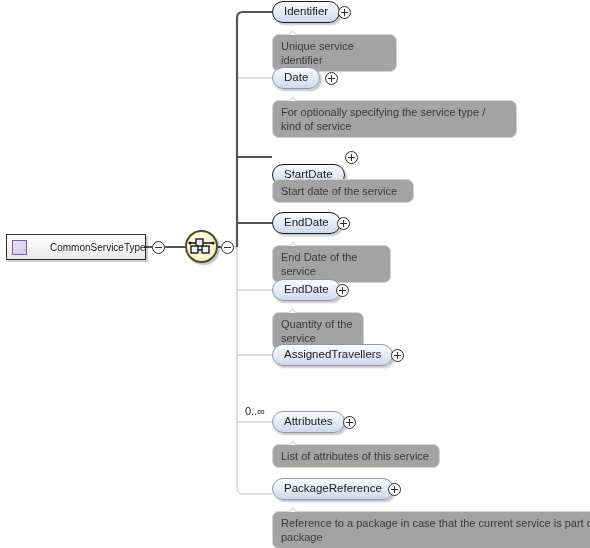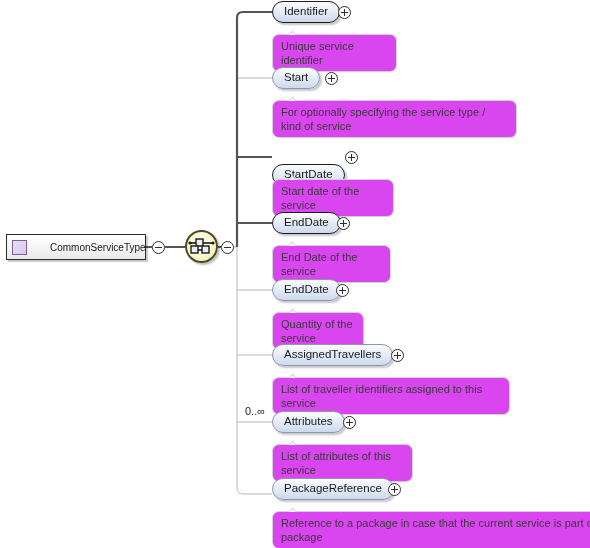--- a/index.html
+++ b/index.html
@@ -127,21 +127,21 @@
     color: #1a1a1a;
     line-height: 1;
   }
 
   
   .annot {
     position: absolute;
     box-sizing: border-box;
     border: 1px solid #d2d2d2;
     border-radius: 7px;
-    background: #d946ef;
+    background: #a3a3a3;
     padding: 4px 8px 4px 8px;
     font-size: 11px;
     color: #3a3a3a;
     line-height: 14px;
   }
   .annot .tail {
     position: absolute;
     left: 13px;
     top: -6px;
     width: 12px;
@@ -221,33 +221,33 @@
   <div class="node required" style="left:272px; top:1px;text-align:center;">
     <span class="node-label">Identifier</span>
   </div>
   <div class="toggle plus" style="left:338px; top:6px;"></div>
   <div class="annot" style="left:272px; top:34px; width:125px;">
     <span class="tail"></span>
     <span class="annot-text">Unique service identifier</span>
   </div>
 
   <div class="node optional" style="left:272px; top:67px;">
-    <span class="node-label">Start</span>
+    <span class="node-label">Date</span>
   </div>
   <div class="toggle plus" style="left:325px; top:72px;"></div>
   <div class="annot" style="left:272px; top:100px; width:245px;">
     <span class="tail"></span>
     <span class="annot-text">For optionally specifying the service type / kind of service</span>
   </div>
 
   <div class="node required" style="left:272px; top:164px;">
     <span class="node-label">StartDate</span>
   </div>
   <div class="toggle plus" style="left:345px; top:151px;"></div>
-  <div class="annot" style="left:272px; top:179px; width:122px;">
+  <div class="annot" style="left:272px; top:179px; width:142px;">
     <span class="tail"></span>
     <span class="annot-text">Start date of the service</span>
   </div>
 
   <div class="node required" style="left:272px; top:212px;">
     <span class="node-label">EndDate</span>
   </div>
   <div class="toggle plus" style="left:337px; top:217px;"></div>
   <div class="annot" style="left:272px; top:245px; width:119px;">
     <span class="tail"></span>
@@ -260,31 +260,27 @@
   <div class="toggle plus" style="left:336px; top:284px;"></div>
   <div class="annot" style="left:272px; top:312px; width:92px;">
     <span class="tail"></span>
     <span class="annot-text">Quantity of the service</span>
   </div>
 
   <div class="node optional" style="left:272px; top:344px;">
     <span class="node-label">AssignedTravellers</span>
   </div>
   <div class="toggle plus" style="left:391px; top:349px;"></div>
-  <div class="annot" style="left:272px; top:377px; width:238px;">
-    <span class="tail"></span>
-    <span class="annot-text">List of traveller identifiers assigned to this service</span>
-  </div>
 
   <div class="cardinality" style="left:245px; top:405px;">0..∞</div>
   <div class="node optional" style="left:272px; top:411px;">
     <span class="node-label">Attributes</span>
   </div>
   <div class="toggle plus" style="left:343px; top:416px;"></div>
-  <div class="annot" style="left:272px; top:444px; width:141px;">
+  <div class="annot" style="left:272px; top:444px; width:168px;">
     <span class="tail"></span>
     <span class="annot-text">List of attributes of this service</span>
   </div>
 
   <div class="node optional" style="left:272px; top:478px;align-items:center;">
     <span class="node-label">PackageReference</span>
   </div>
   <div class="toggle plus" style="left:388px; top:483px;"></div>
   <div class="annot" style="left:272px; top:511px; width:350px;">
     <span class="tail"></span>

